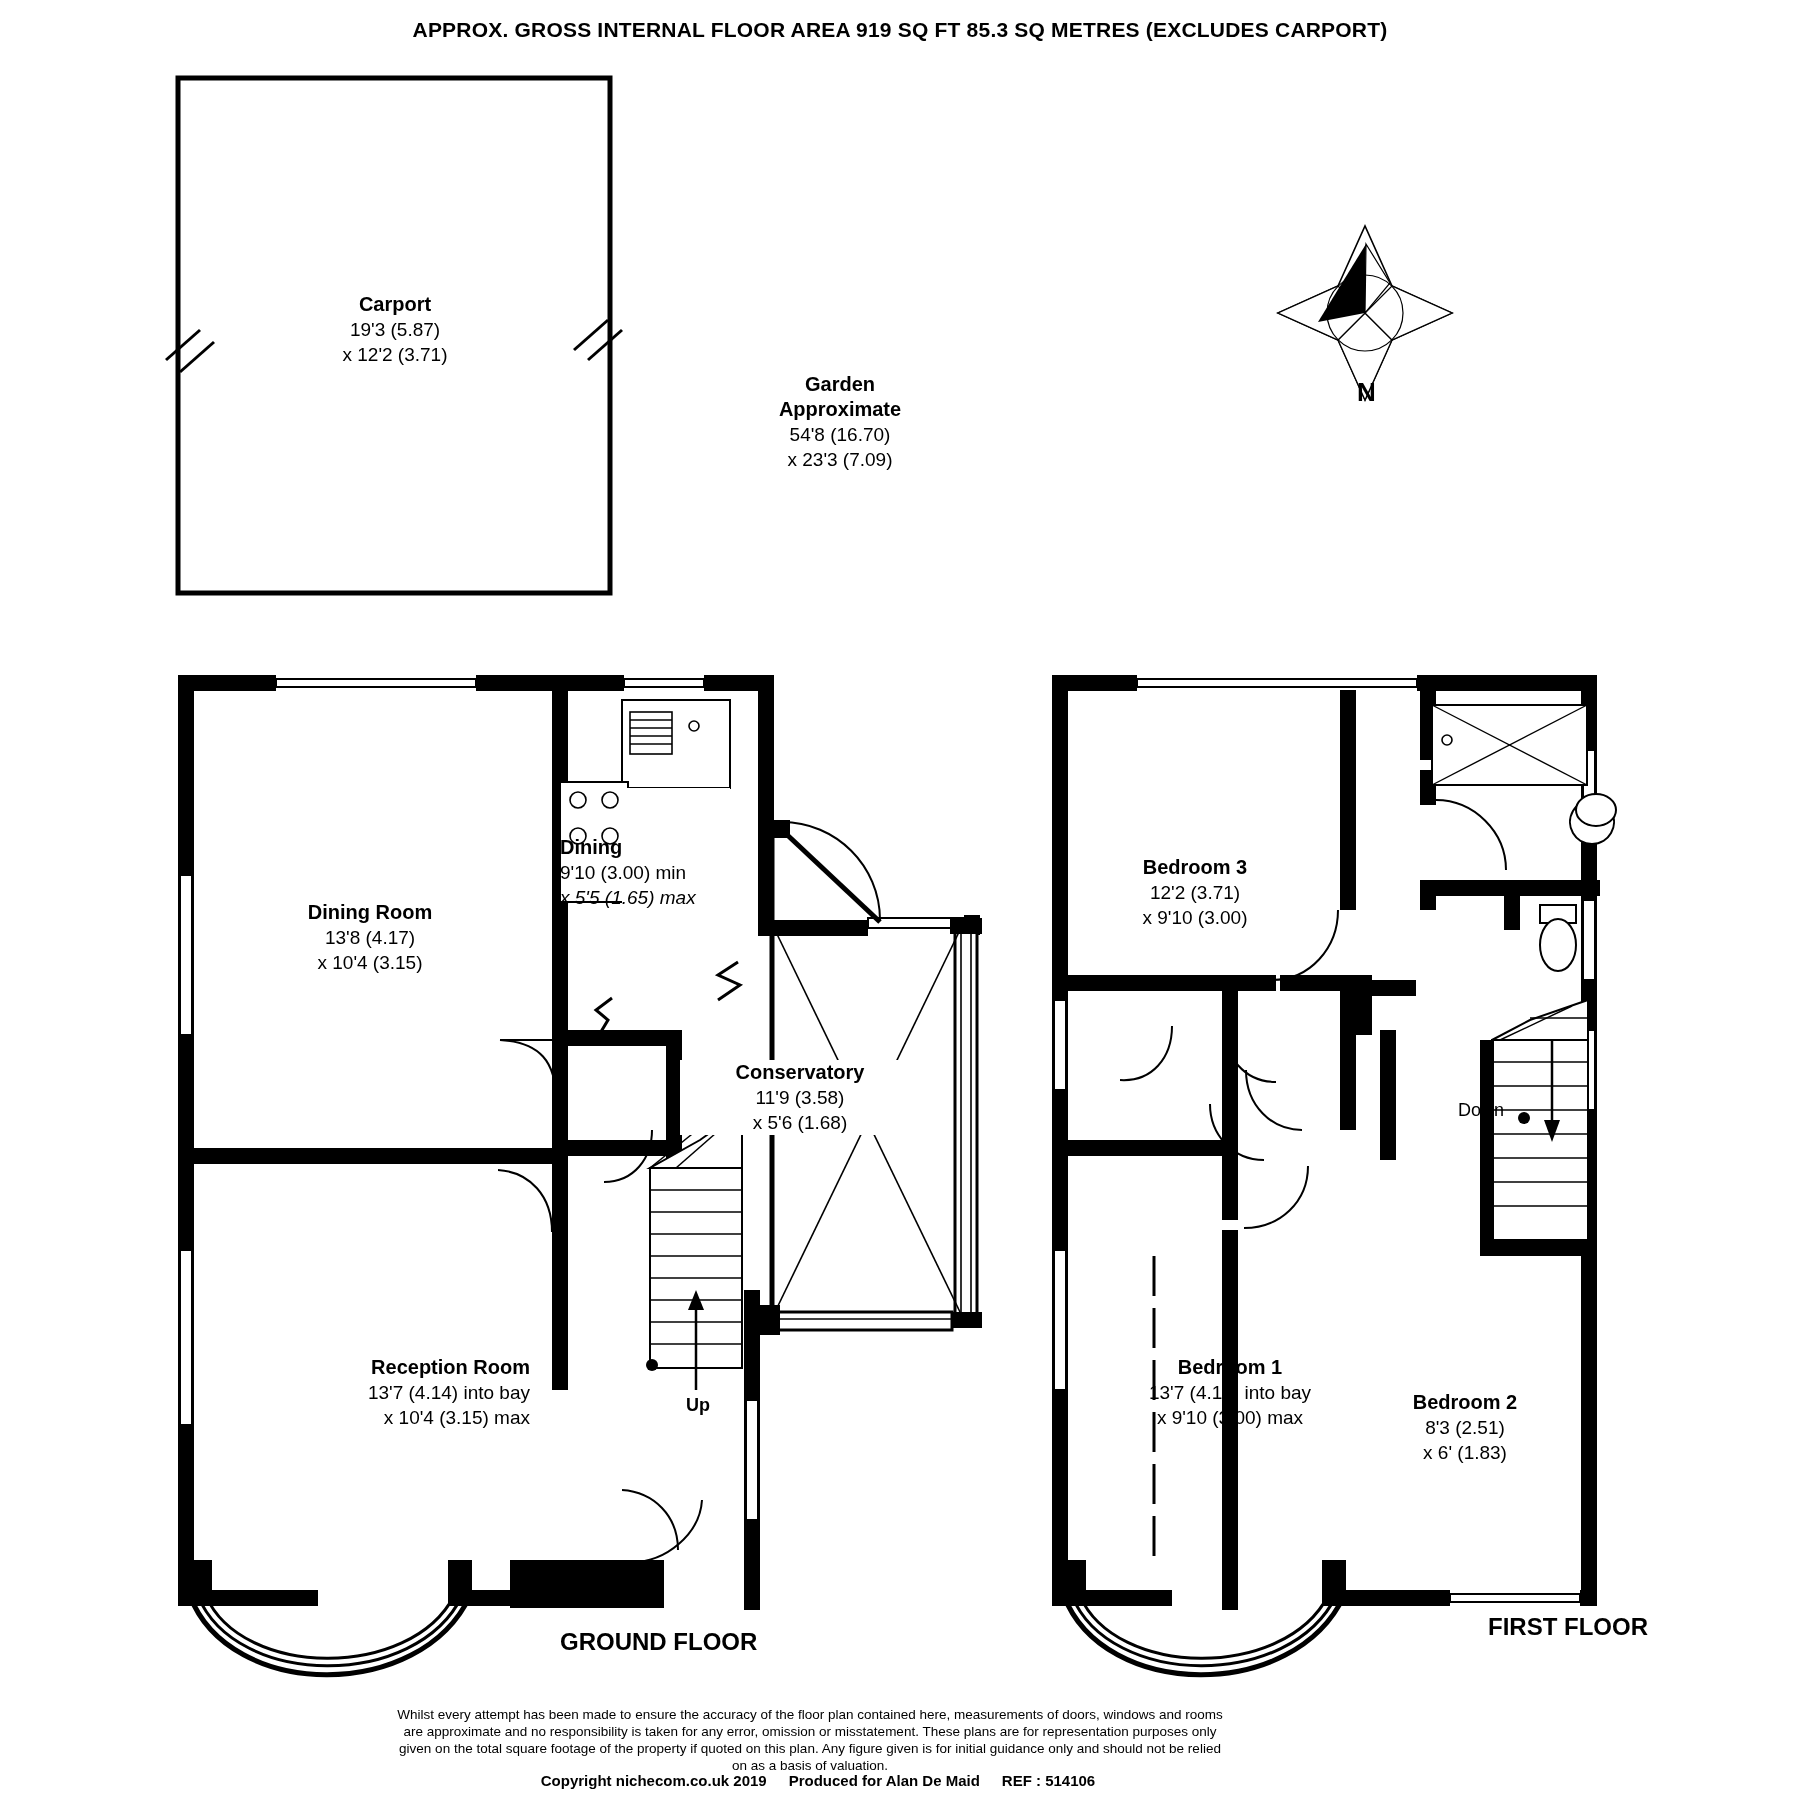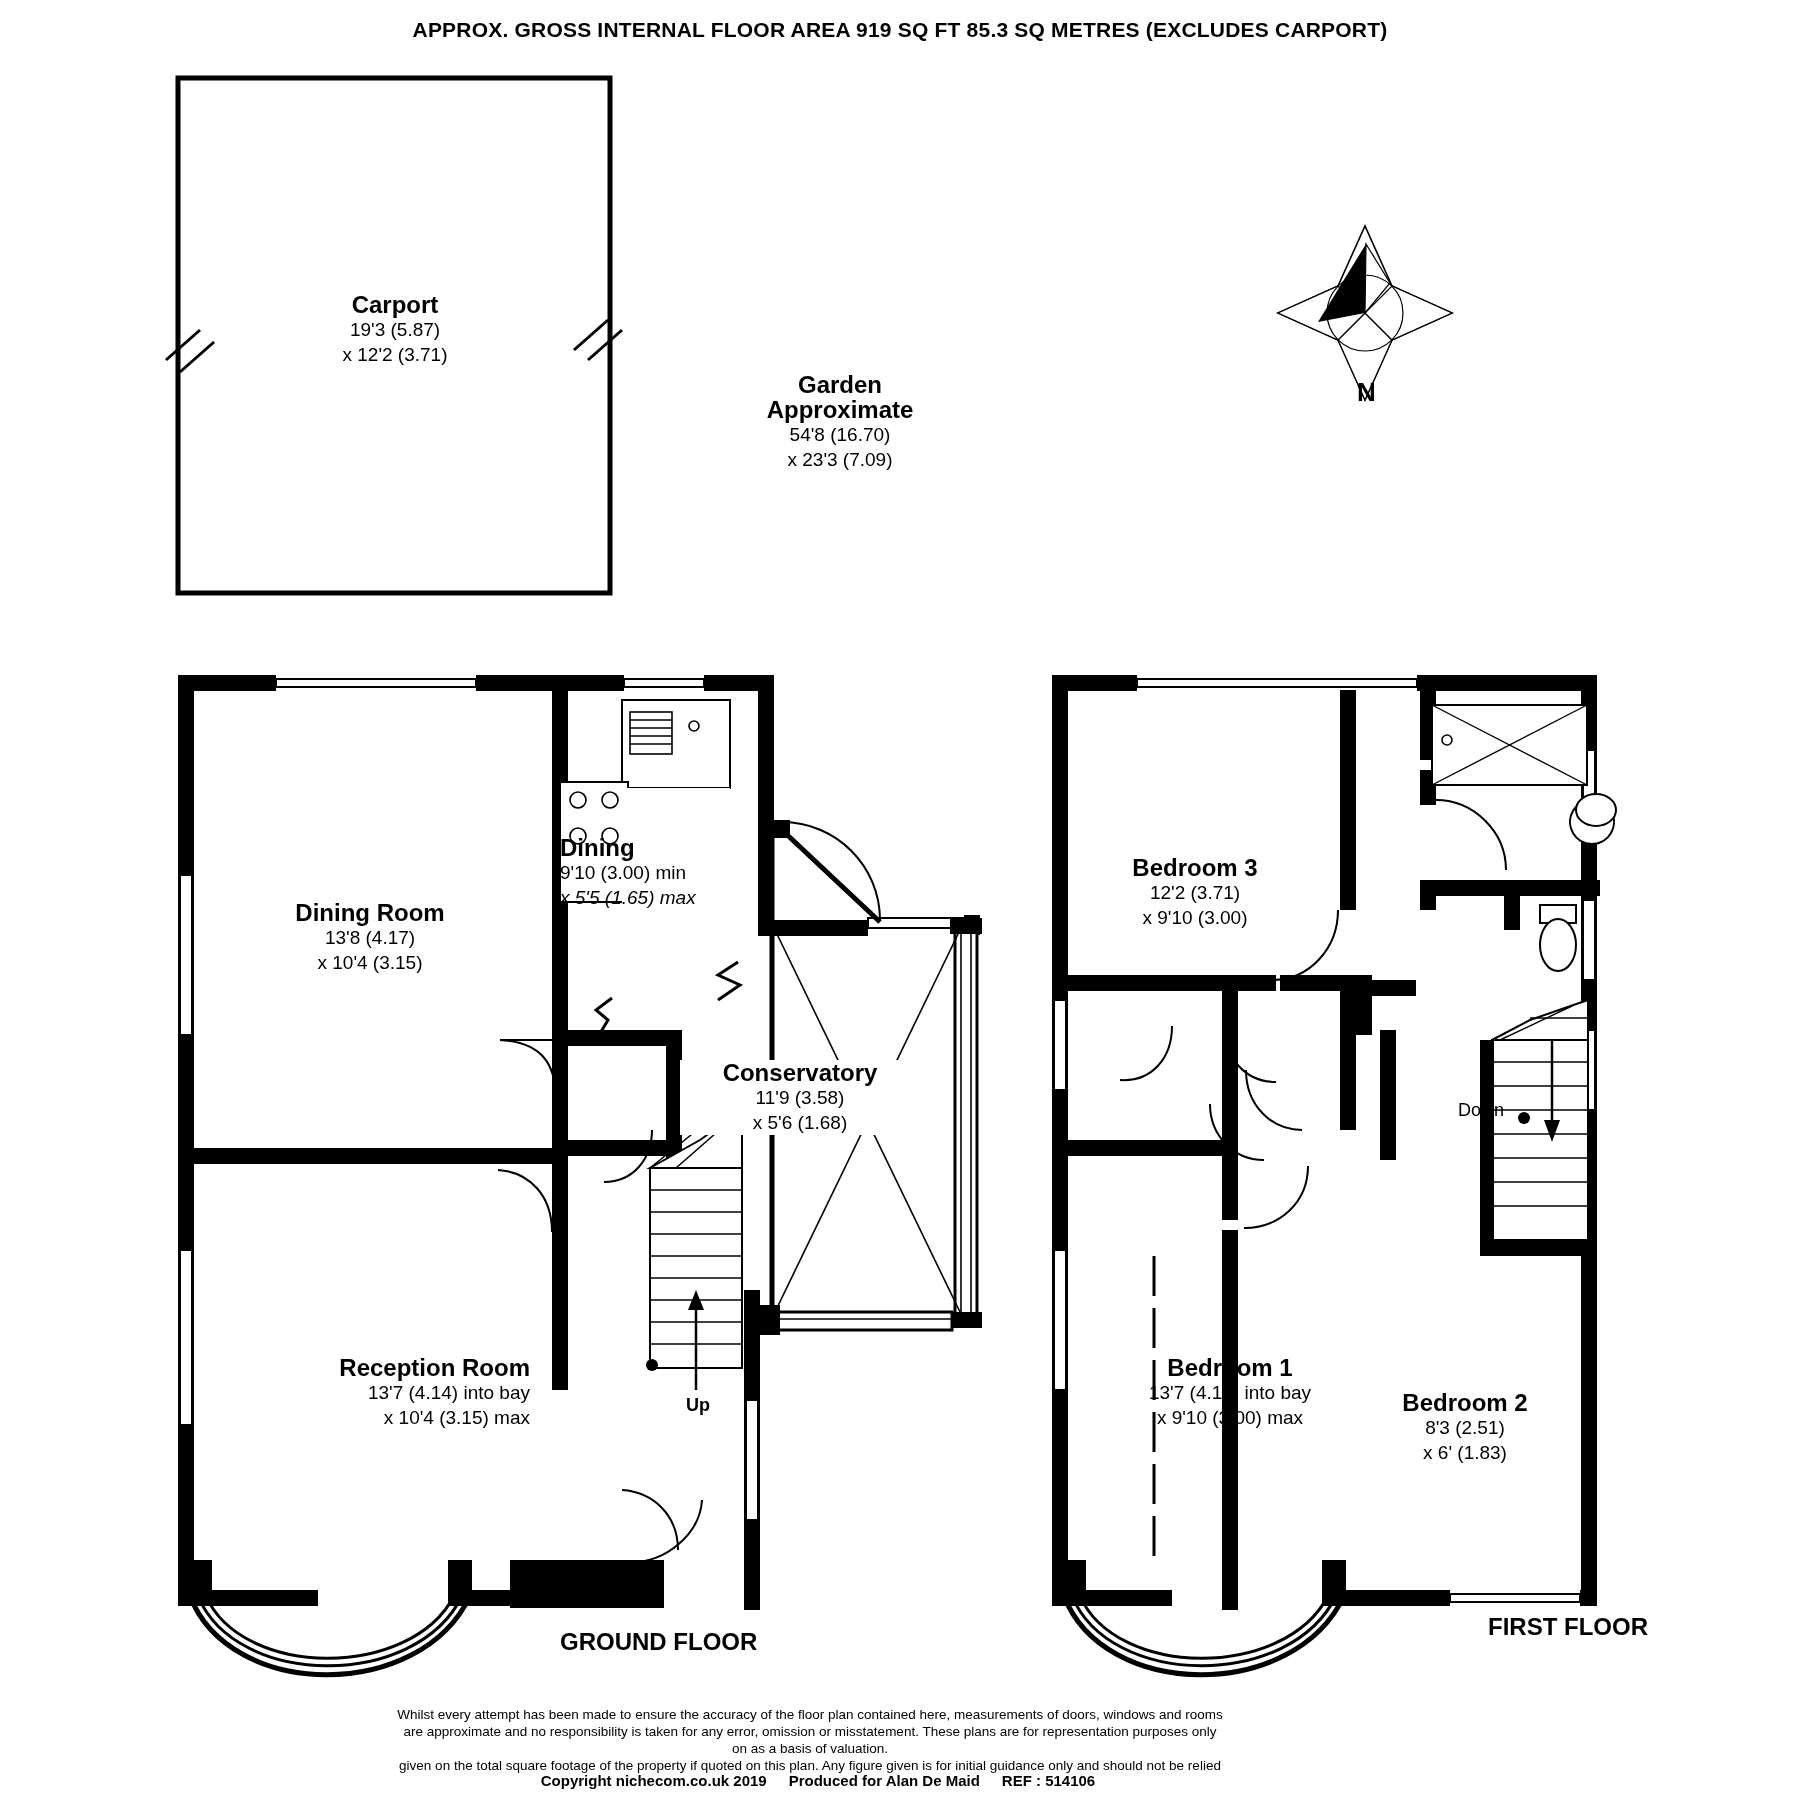--- a/index.html
+++ b/index.html
@@ -34,21 +34,21 @@
   .lbl {
     position: absolute;
     text-align: center;
     font-size: 19px;
     line-height: 25px;
     white-space: nowrap;
   }
   .lbl .nm {
     font-weight: bold;
     display: block;
-    font-size: 24px;
+    font-size: 20px;
   }
   .lbl .dim {
     display: block;
     font-size: 19px;
   }
   .floorname {
     position: absolute;
     font-size: 24px;
     font-weight: bold;
     white-space: nowrap;
@@ -405,19 +405,19 @@
 <div class="downlbl" style="left:1458px; top:1100px;">Down</div>
 
 <div class="uplbl" style="left:1357px; top:377px; font-size:26px;">N</div>
 
 <div class="floorname" style="left:560px; top:1613px;margin-top:15px;">GROUND FLOOR</div>
 <div class="floorname" style="left:1488px; top:1613px;">FIRST FLOOR</div>
 
 <div class="disclaimer">
   <div>Whilst every attempt has been made to ensure the accuracy of the floor plan contained here, measurements of doors, windows and rooms</div>
   <div>are approximate and no responsibility is taken for any error, omission or misstatement. These plans are for representation purposes only</div>
+  <div>given on the total square footage of the property if quoted on this plan. Any figure given is for initial guidance only and should not be relied</div>
   <div>on as a basis of valuation.</div>
-  <div>given on the total square footage of the property if quoted on this plan. Any figure given is for initial guidance only and should not be relied</div>
 </div>
 
 <div class="copyright">
   <span>Copyright nichecom.co.uk 2019</span><span class="sp"></span><span>Produced for Alan De Maid</span><span class="sp"></span><span>REF :  514106</span>
 </div>
 
 </body></html>

